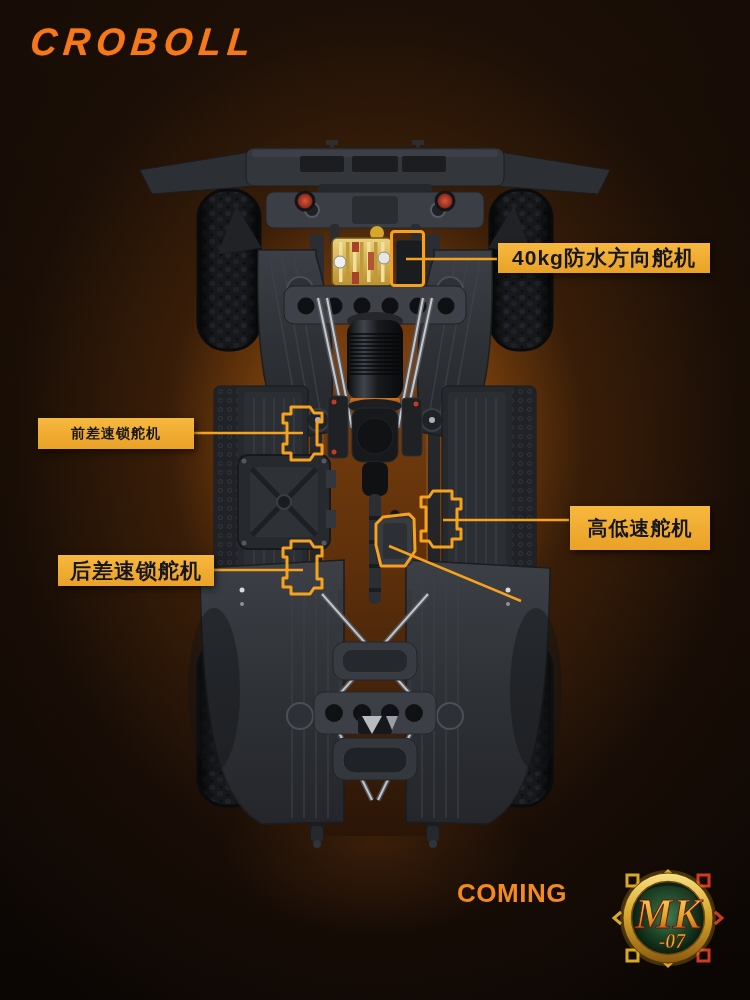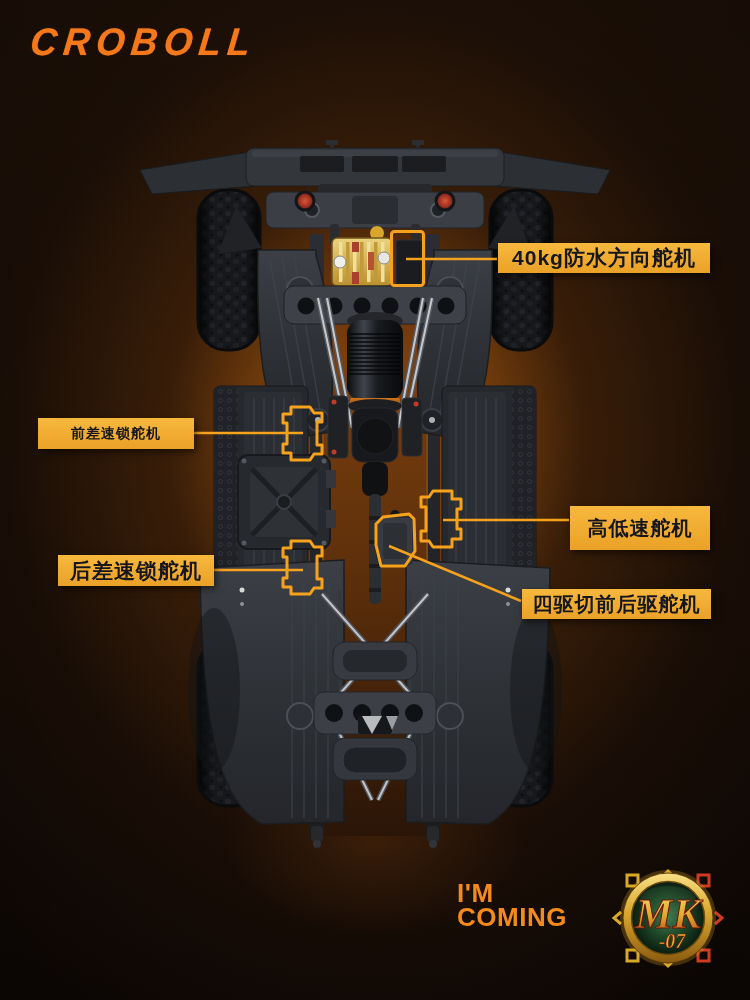--- a/index.html
+++ b/index.html
@@ -287,26 +287,24 @@
       <path d="M194,570 H303" stroke-width="2.5"></path>
       <path d="M443,520 H569" stroke-width="2.5"></path>
       <path d="M389,546 L521,601" stroke-width="2.5"></path>
     </g>
   </svg>
 
   <div class="callout" style="left:498px;top:243px;width:212px;height:30px;font-size:21px;">40kg防水方向舵机</div>
   <div class="callout" style="left:38px;top:418px;width:156px;height:31px;font-size:14px;">前差速锁舵机</div>
   <div class="callout" style="left:38px;top:555px;width:156px;height:31px;font-size:21px;margin-left:20px;">后差速锁舵机</div>
   <div class="callout" style="left:570px;top:506px;width:140px;height:44px;font-size:20px;">高低速舵机</div>
-  <div class="callout" style="left:522px;top:589px;width:189px;height:30px;font-size:20px;">四驱切前后驱舵机</div>
 
   <div id="logo">CROBOLL</div>
 
   <div id="slogan">
-    <div>I'M</div>
     <div>COMING</div>
   </div>
 
   <svg style="left:606px;top:856px;" width="124" height="124" viewBox="0 0 124 124">
     <defs>
       <linearGradient id="ringGold" x1="0" y1="0" x2="0" y2="1">
         <stop offset="0" stop-color="#f8e084"></stop>
           <stop offset=".45" stop-color="#d9a62c"></stop>
           <stop offset="1" stop-color="#8a5a10"></stop>
       </linearGradient>

